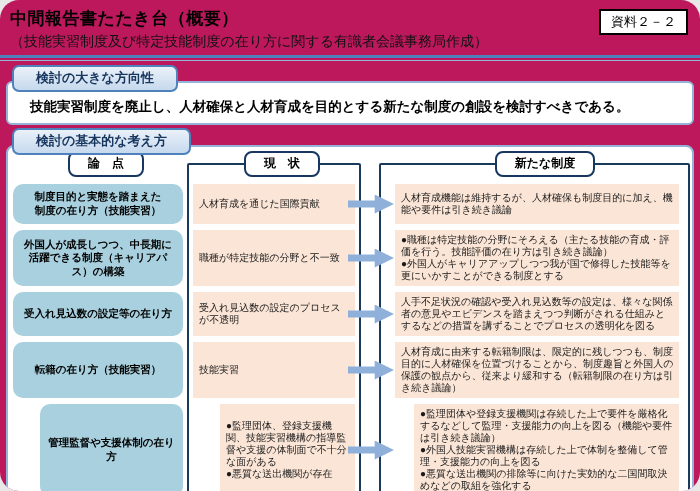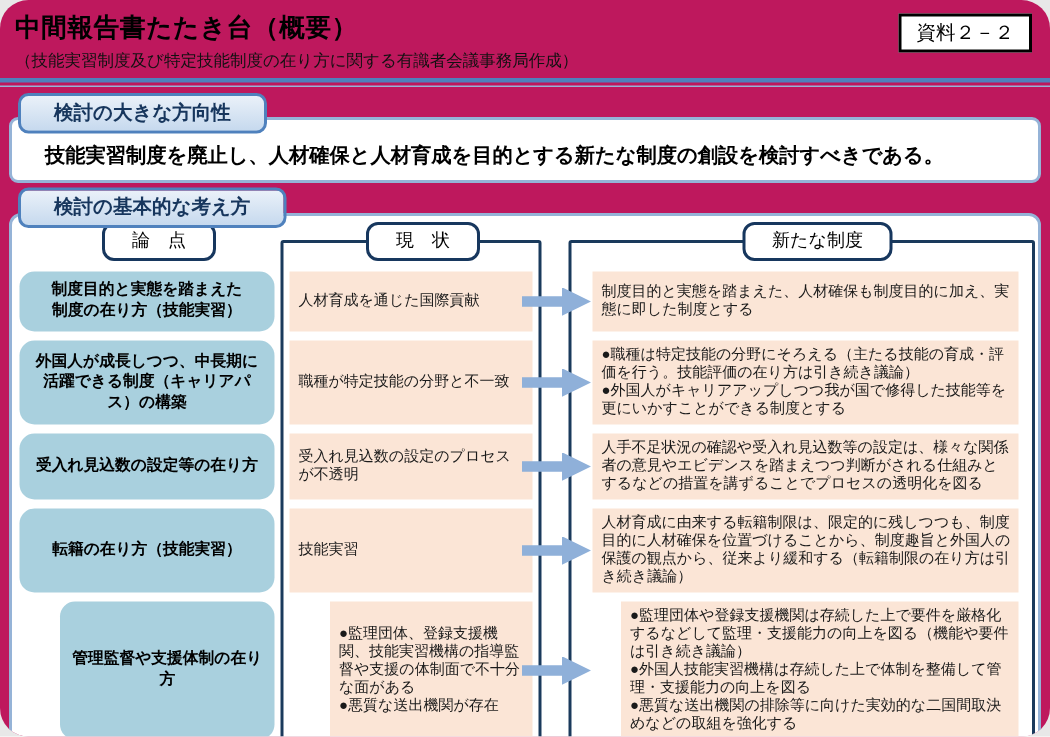--- a/index.html
+++ b/index.html
@@ -4,21 +4,21 @@
 <style>
   * { margin:0; padding:0; box-sizing:border-box; }
   body { background:#e8e8e8; font-family:"Liberation Sans","DejaVu Sans",sans-serif; }
   .page {
     width:700px; height:491px; background:#be185d; position:relative;
     padding:7px 0 0 0; overflow:hidden; color:#111;border-radius:19px;
   }
   
   .titlebar { position:relative; padding:0 10px; }
   .page-title { font-size:17px; font-weight:bold; color:#000; letter-spacing:0.5px; }
-  .page-subtitle { font-size:11px; color:#111; margin-top:3px; }
+  .page-subtitle { font-size:14px; color:#111; margin-top:3px; }
   .doc-label-box {
     position:absolute; top:2px; right:12px; border:2px solid #000; background:#fff;
     padding:2px 10px; font-size:13px; font-weight:normal; color:#000;
   }
   .title-rule { margin-top:4px; height:6px; border-top:3px solid #4f81bd; border-bottom:1px solid #95b3d7; }
 
   
   .sec-pill {
     display:inline-block; position:relative; z-index:3; margin-left:12px;
     border:2px solid #4f81bd; border-radius:7px;
@@ -48,21 +48,21 @@
   .grid {
     position:relative; z-index:1;
     display:grid;
     grid-template-columns:170px 10px 162px 32px 1fr;
     row-gap:6px;
   }
   .hdr-row { display:contents; }
   .col-pill {
     position:relative; z-index:3; justify-self:center; align-self:center;
     background:#fff; border:2px solid #17375e; border-radius:8px;
-    font-size:12px; font-weight:normal; color:#000;
+    font-size:12px; font-weight:bold; color:#000;
     padding:2px 18px 3px 18px; white-space:nowrap;margin-left:16px;
   }
   .hdr-spacer { height:28px; }
 
   .topic-box {
     grid-column:1; background:#a9d0de; border-radius:10px;
     display:flex; align-items:center; justify-content:center; text-align:center;
     font-size:10.5px; font-weight:bold; color:#000;
     padding:4px 8px; white-space:pre-line; line-height:1.3;
   }
@@ -117,21 +117,21 @@
 
         <div class="topic-box r1">制度目的と実態を踏まえた
 制度の在り方（技能実習）</div>
         <div class="cell-current r1">
             <div class="peach">人材育成を通じた国際貢献</div>
           </div>
         <div class="arrow-cell">
             <div class="block-arrow"></div>
           </div>
         <div class="cell-new r1">
-            <div class="peach">制度目的と実態を踏まえた、人材確保も制度目的に加え、実態に即した制度とする</div>
+            <div class="peach">人材育成機能は維持するが、人材確保も制度目的に加え、機能や要件は引き続き議論</div>
           </div>
 
         <div class="topic-box r2">外国人が成長しつつ、中長期に活躍できる制度（キャリアパス）の構築</div>
         <div class="cell-current r2">
             <div class="peach">職種が特定技能の分野と不一致</div>
           </div>
         <div class="arrow-cell">
             <div class="block-arrow"></div>
           </div>
         <div class="cell-new r2">

